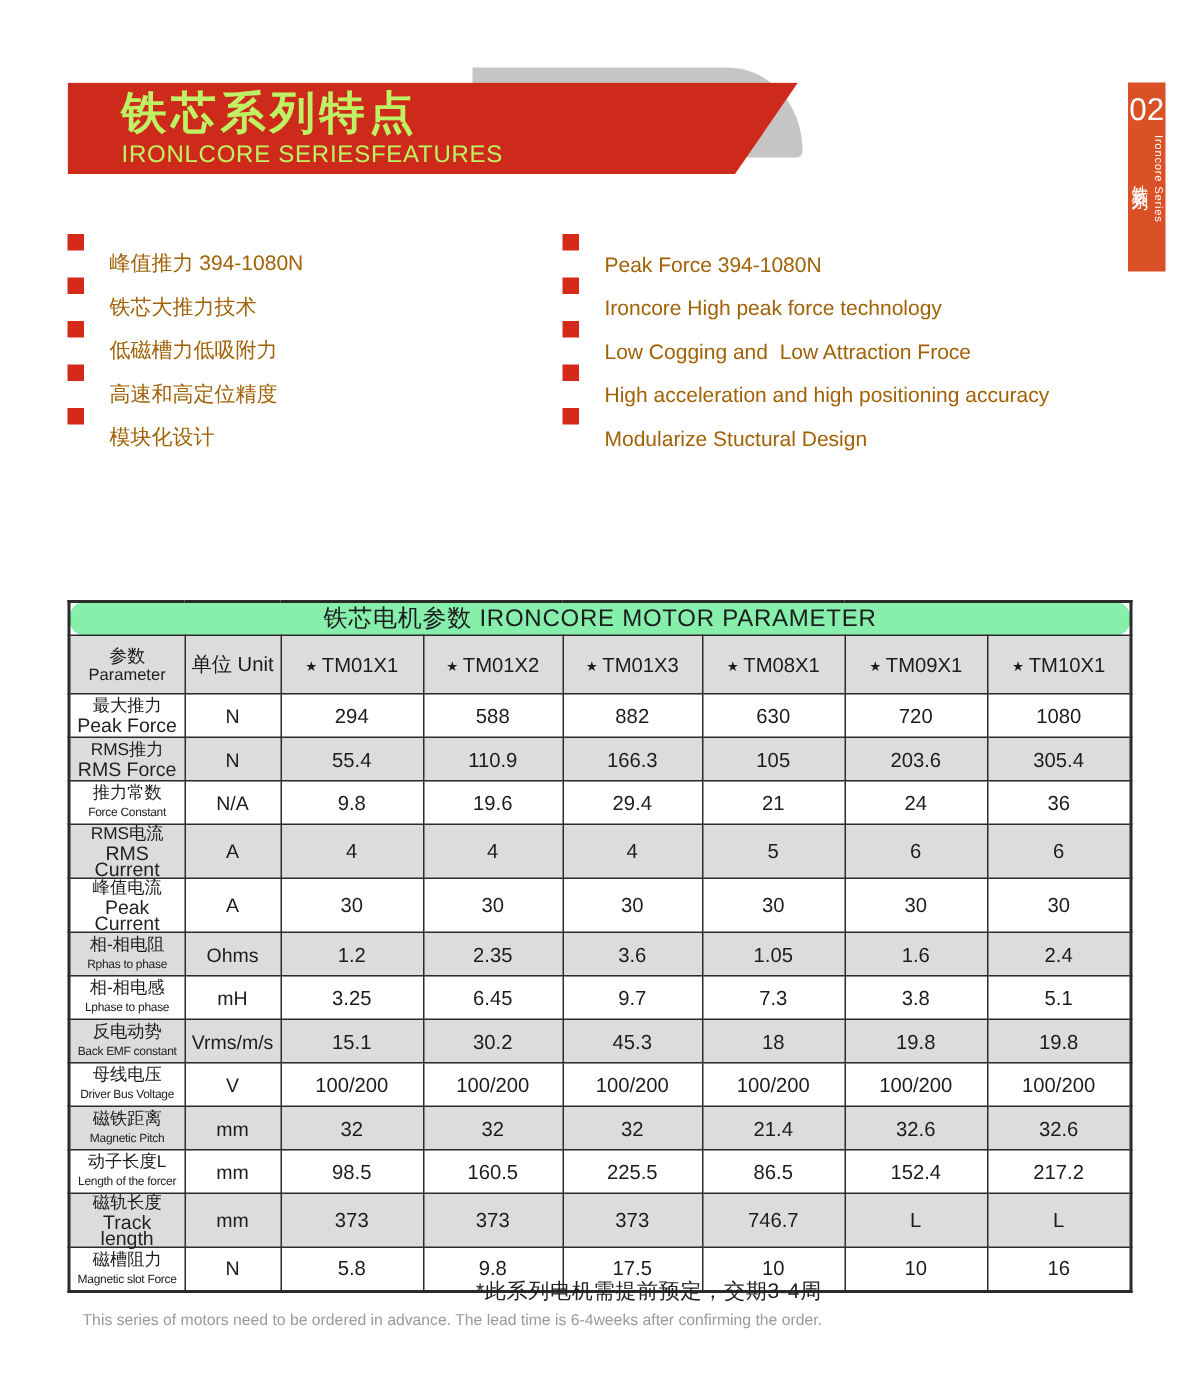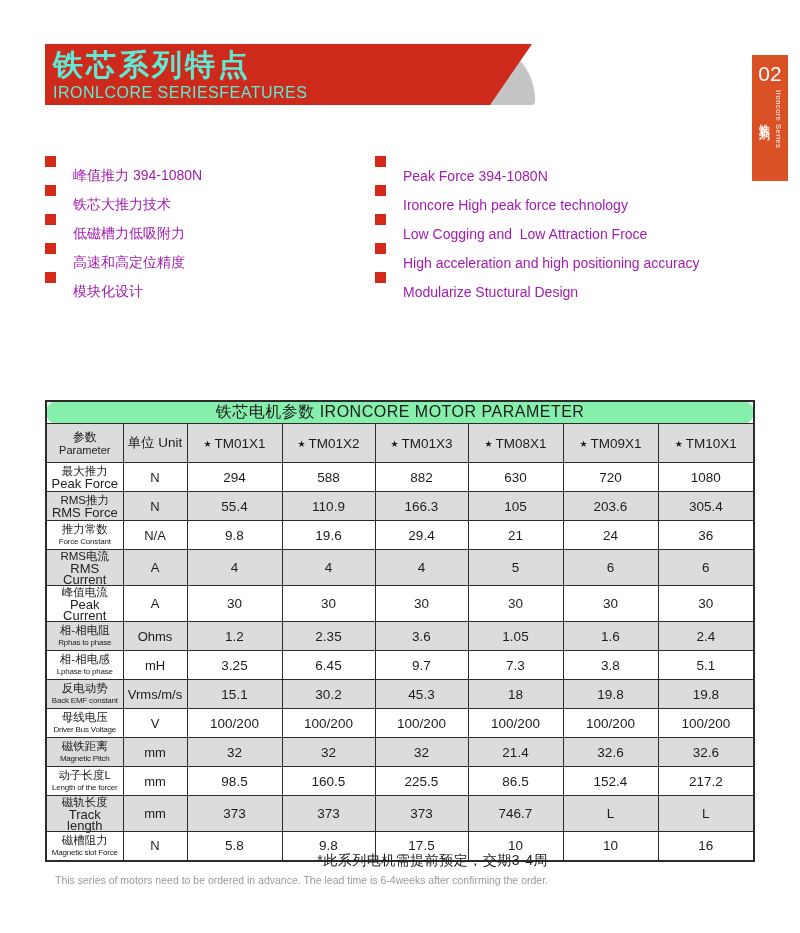--- a/index.html
+++ b/index.html
@@ -15,45 +15,45 @@
   }
 
   
   .banner-wrap{position:absolute; left:45px; top:44px; width:490px; height:61px;}
   .banner-gray{
     position:absolute; right:0; top:1px; width:220px; height:60px;
     background:var(--banner-gray);
     border-top-right-radius:50px 55px; border-bottom-right-radius:4px;
   }
   .banner-red{
-    position:absolute; left:0; top:0; width:487px; height:61px;
+    position:absolute; left:0; top:11px; width:487px; height:61px;
     background:var(--banner-red);
     clip-path:polygon(0 0, 487px 0, 445px 61px, 0 61px);
-    color:#5eead4; padding:3px 0 0 8px;
+    color:#bef264; padding:3px 0 0 36px;
   }
   .banner-title{font-size:30px; font-weight:bold; letter-spacing:3px; line-height:36px;}
   .banner-sub{font-size:16px; letter-spacing:0.5px; line-height:19px;}
 
   
   .side-tab{
-    position:absolute; left:752px; top:55px; width:36px; height:126px;
+    position:absolute; left:752px; top:55px; width:25px; height:126px;
     background:var(--tab-orange); color:#fff; text-align:center;
   }
   .tab-num{font-size:21px; line-height:24px; margin-top:7px;}
   .tab-vert{display:flex; justify-content:center; gap:3px; margin-top:3px;}
   .tab-zh{writing-mode:vertical-rl; font-size:11px; letter-spacing:2px; line-height:13px;}
   .tab-en{writing-mode:vertical-rl; font-size:7.5px; letter-spacing:0.5px; line-height:9px; margin-top:1px;}
 
   
   .features{position:absolute; left:45px; top:151px; width:712px; display:flex;}
   .feat-col{list-style:none; flex:0 0 330px;}
   .feat-col.right{flex:1;}
   .feat{display:flex; align-items:center; height:20px; margin-bottom:9px;}
   .bullet{width:11px; height:11px; background:var(--bullet-red); flex:0 0 11px; margin-right:17px;}
-  .feat-text{font-size:14px; color:#a21caf; white-space:pre;margin-top:29px;}
+  .feat-text{font-size:14px; color:#a16207; white-space:pre;margin-top:29px;}
 
   
   .param-table{
     position:absolute; left:45px; top:400px; width:710px;
     border-collapse:collapse; table-layout:fixed;
     border:2px solid var(--border-dark);
   }
   .param-table th,.param-table td{
     border:1px solid var(--border-dark); text-align:center; vertical-align:middle;
     font-weight:normal; padding:0 3px; background-clip:content-box;

